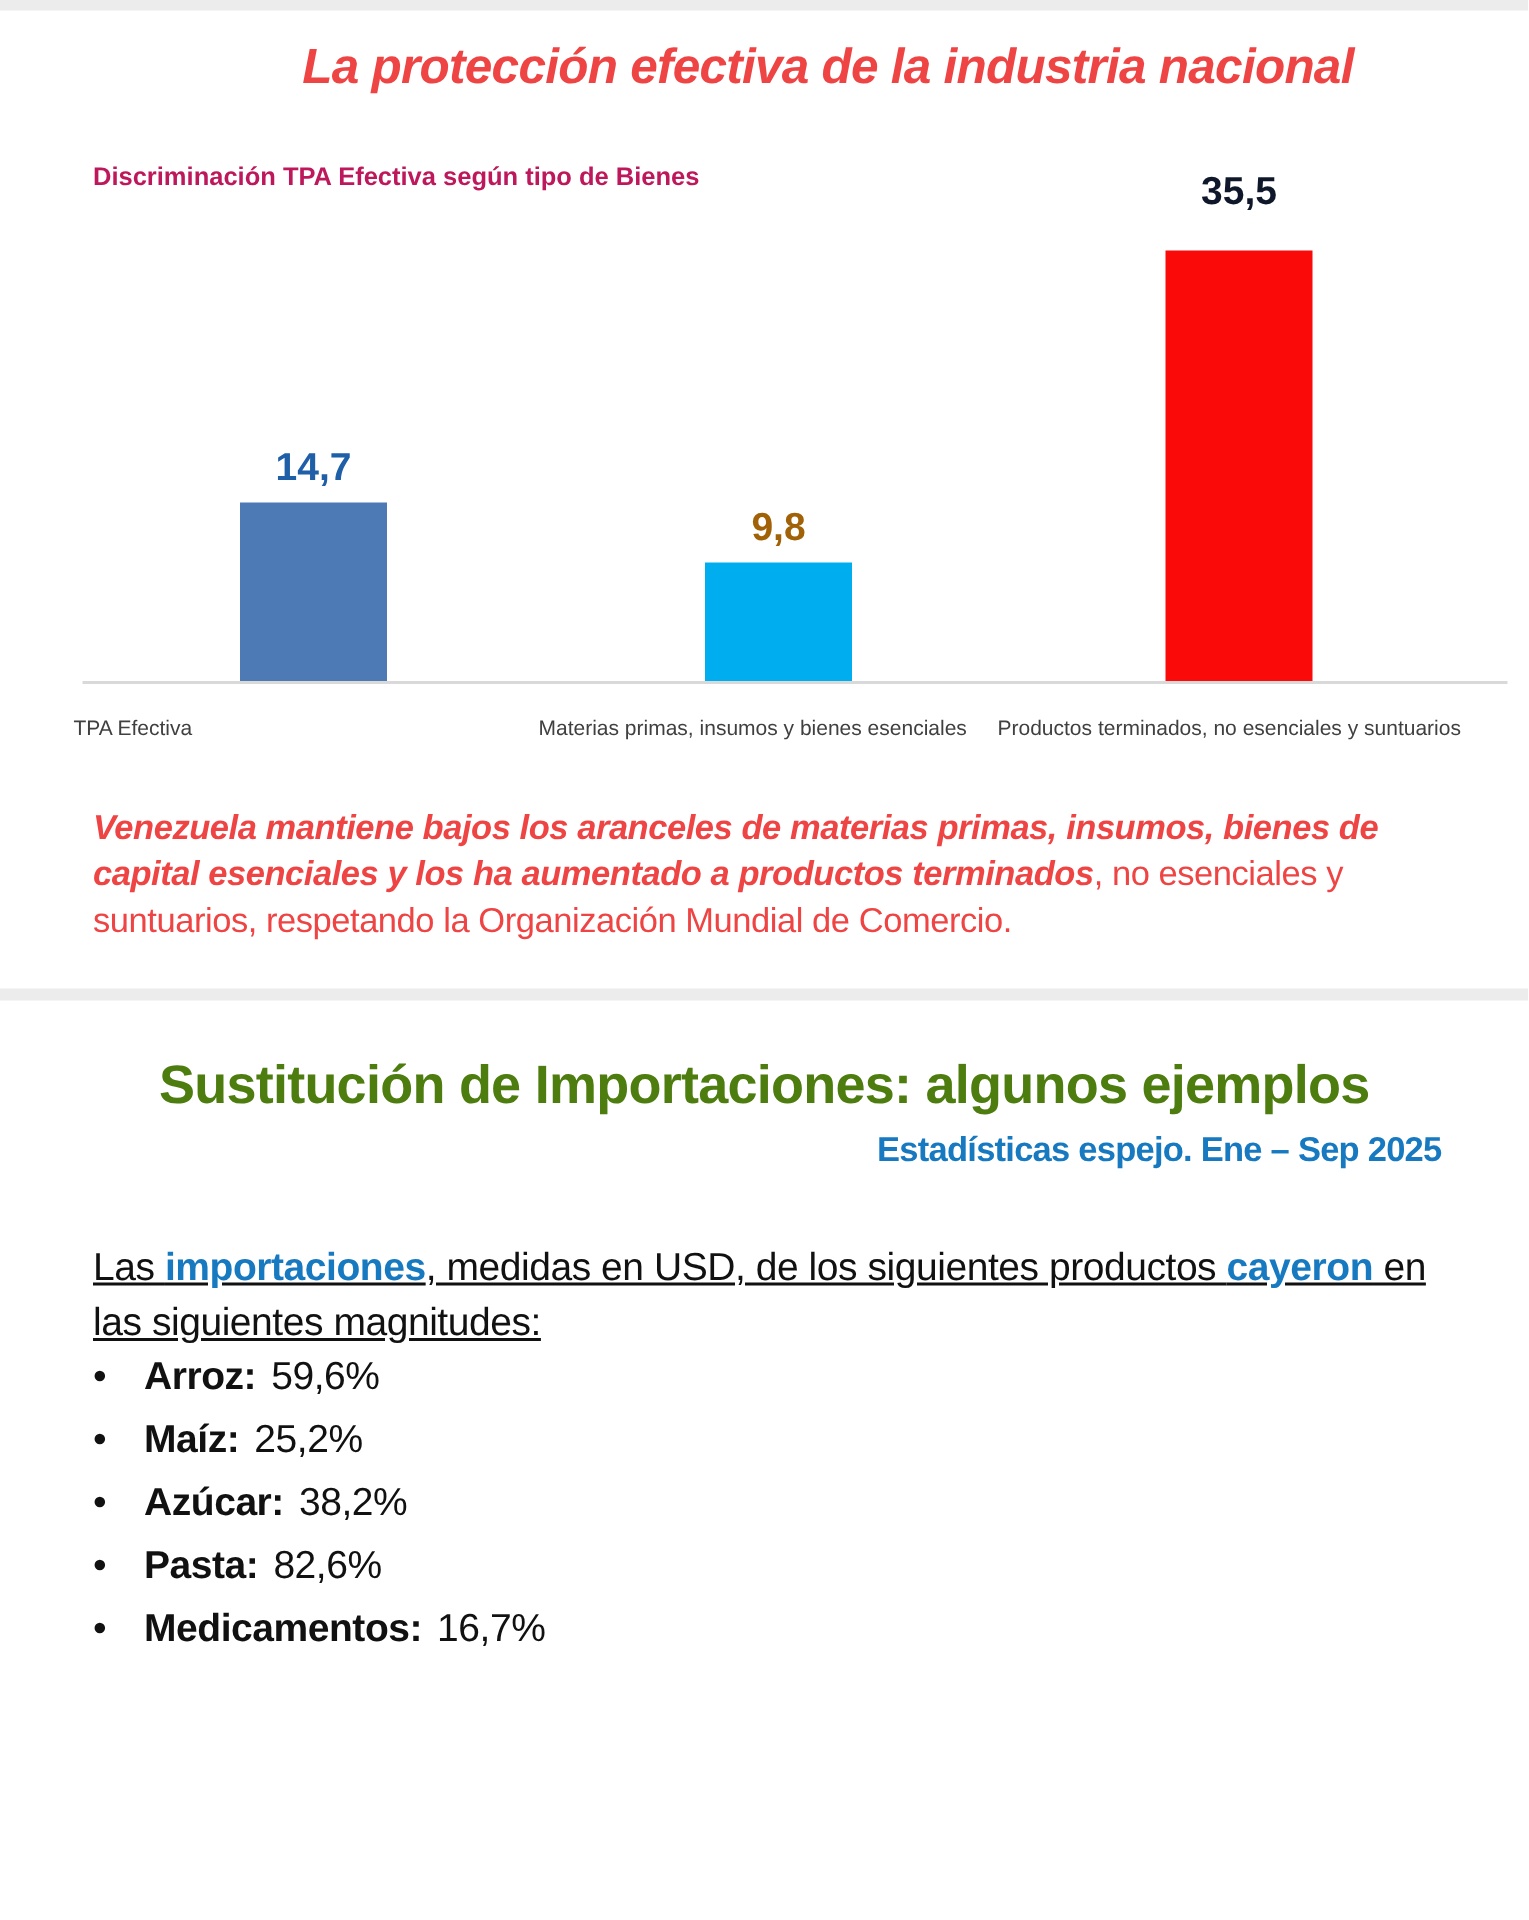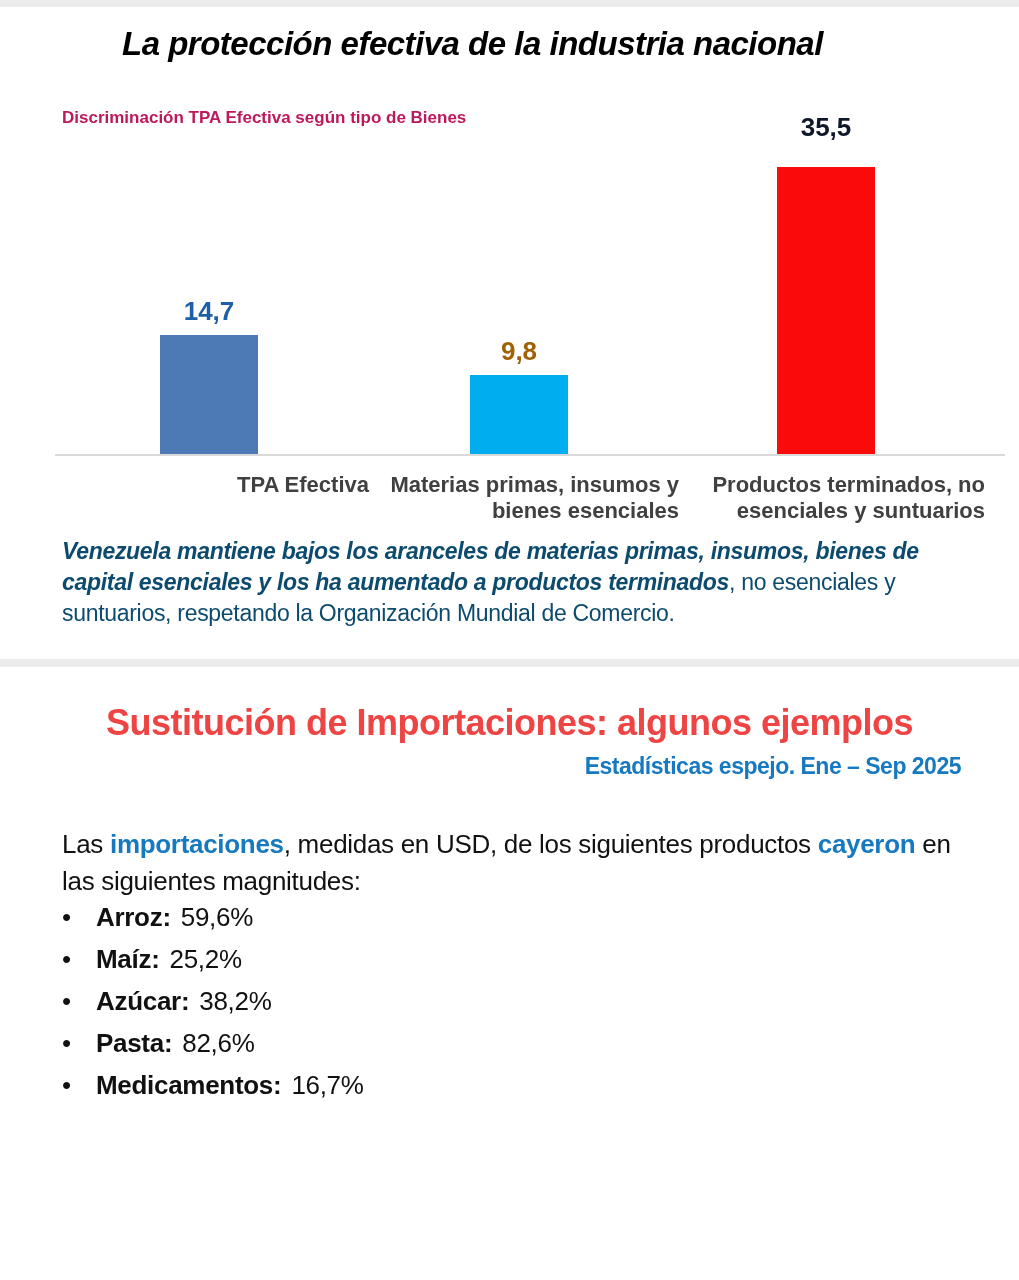--- a/index.html
+++ b/index.html
@@ -5,55 +5,55 @@
   html,body{margin:0;padding:0;background:#ffffff;}
   .page{
     position:relative;width:1019px;height:1280px;background:#ffffff;overflow:hidden;
     font-family:"Liberation Sans", sans-serif;
   }
   .top-strip{position:absolute;left:0;top:0;width:1019px;height:7px;background:#ececec;}
   .divider-strip{position:absolute;left:0;top:659px;width:1019px;height:8px;background:#ececec;}
 
   
   .s1-title{
-    position:absolute;top:22px;right:37px;width:860px;text-align:left;
-    font-size:33px;line-height:43px;font-weight:bold;font-style:italic;color:#000000;
+    position:absolute;top:22px;right:37px;width:860px;text-align:center;
+    font-size:33px;line-height:43px;font-weight:bold;font-style:italic;color:#ef4444;
     letter-spacing:-0.5px;
   }
   .chart-caption{
     position:absolute;left:62px;top:108px;font-size:17px;font-weight:bold;color:#be185d;
   }
   .chart-plot{position:absolute;left:0;top:0;width:1019px;height:456px;}
   .axis-line{position:absolute;left:55px;top:454px;width:950px;height:2px;background:#d9d9d9;}
   .bar{position:absolute;bottom:0;width:98px;}
   .bar-value{
     position:absolute;width:120px;text-align:center;font-size:26px;font-weight:bold;
   }
   .cat-label{
-    position:absolute;top:472px;width:320px;text-align:right;
-    font-size:22px;line-height:26px;font-weight:bold;color:#404040;
+    position:absolute;top:472px;width:320px;text-align:left;
+    font-size:14px;line-height:26px;font-weight:normal;color:#404040;
   }
   .note{
     position:absolute;left:62px;top:536px;width:890px;
-    font-size:23px;line-height:31px;color:#0c4a6e;letter-spacing:-0.3px;
+    font-size:23px;line-height:31px;color:#ef4444;letter-spacing:-0.3px;
   }
   .note .bi{font-weight:bold;font-style:italic;}
 
   
   .s2-title{
     position:absolute;left:0;top:702px;width:1019px;text-align:center;
-    font-size:36px;font-weight:bold;color:#ef4444;letter-spacing:-0.5px;
+    font-size:36px;font-weight:bold;color:#4d7c0f;letter-spacing:-0.5px;
   }
   .s2-subtitle{
     position:absolute;top:753px;right:58px;width:900px;text-align:right;
     font-size:23px;font-weight:bold;color:#1779c0;letter-spacing:-0.5px;
   }
   .s2-intro{
     position:absolute;left:62px;top:826px;width:900px;
-    font-size:26px;line-height:37px;color:#111111;letter-spacing:-0.3px;
+    font-size:26px;line-height:37px;color:#111111;letter-spacing:-0.3px;text-decoration:underline;
   }
   .s2-intro .bb{color:#1779c0;font-weight:bold;}
   .bullet-list{position:absolute;left:62px;top:902px;width:700px;}
   .bullet-row{display:flex;align-items:baseline;height:42px;font-size:26px;color:#111111;}
   .bullet-dot{width:34px;font-size:26px;color:#111111;}
   .bullet-label{font-weight:bold;margin-right:10px;letter-spacing:-0.3px;}
   .bullet-value{letter-spacing:-0.3px;}
 </style>
 </head>
 <body>

